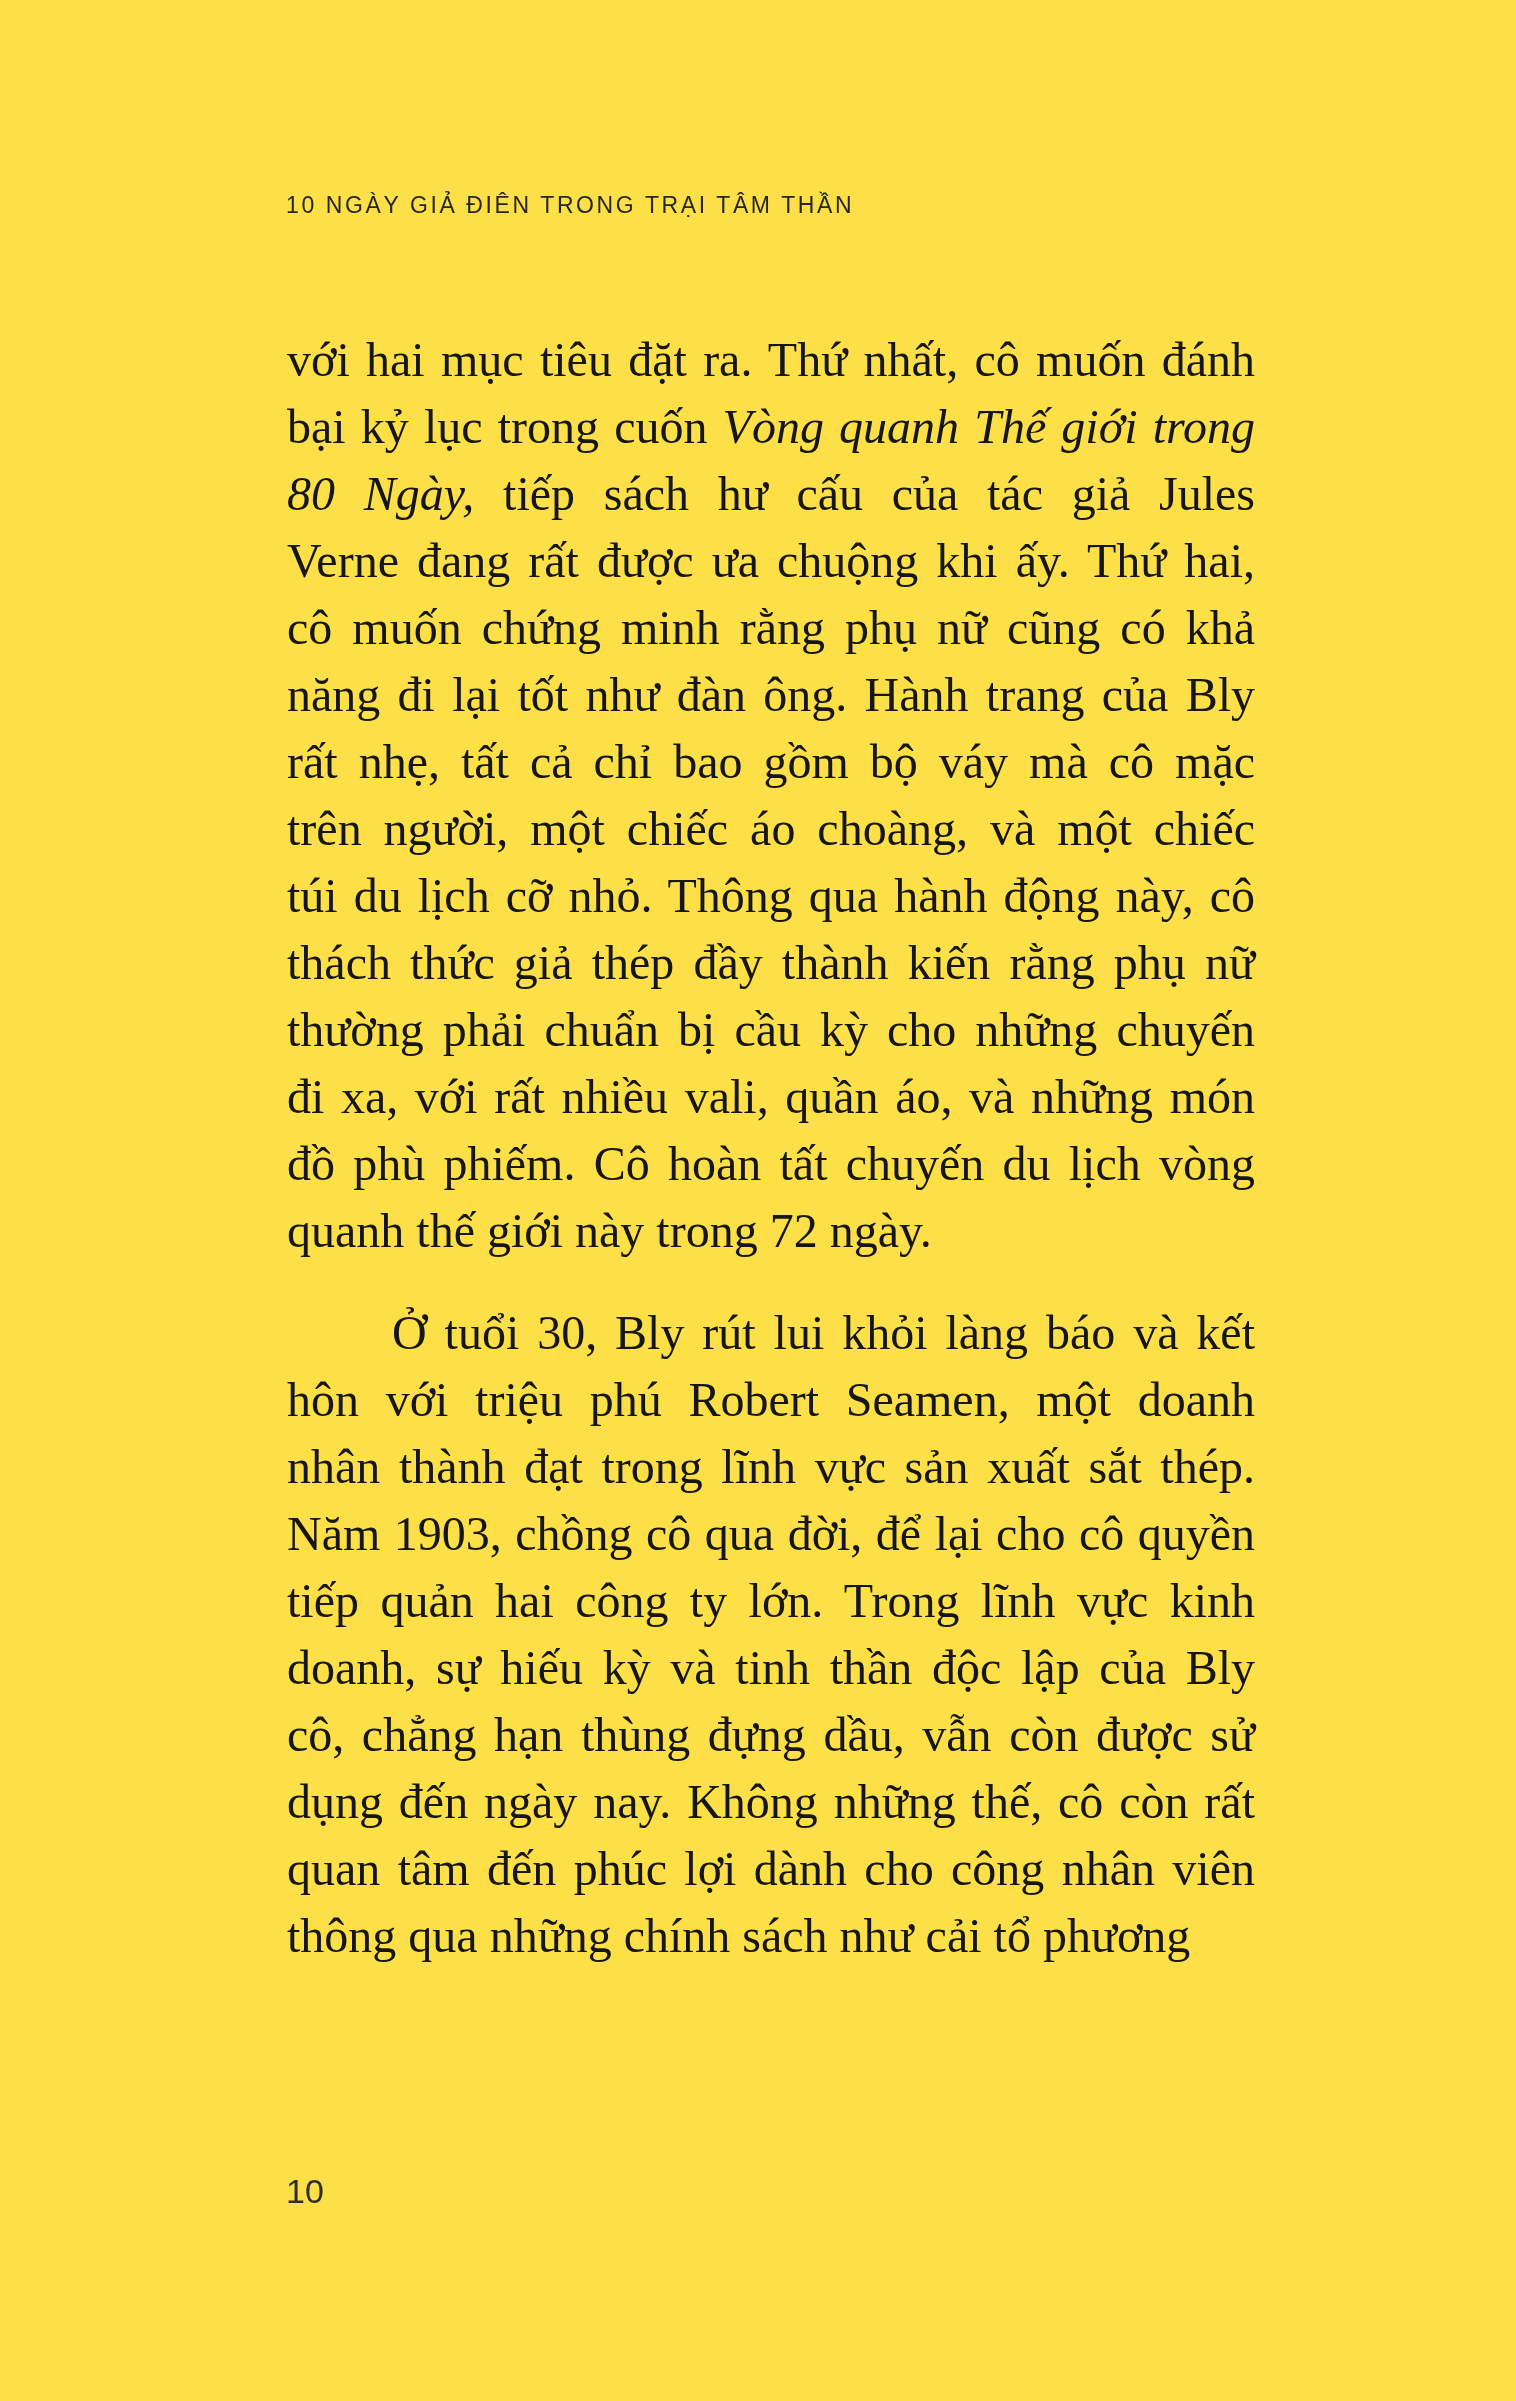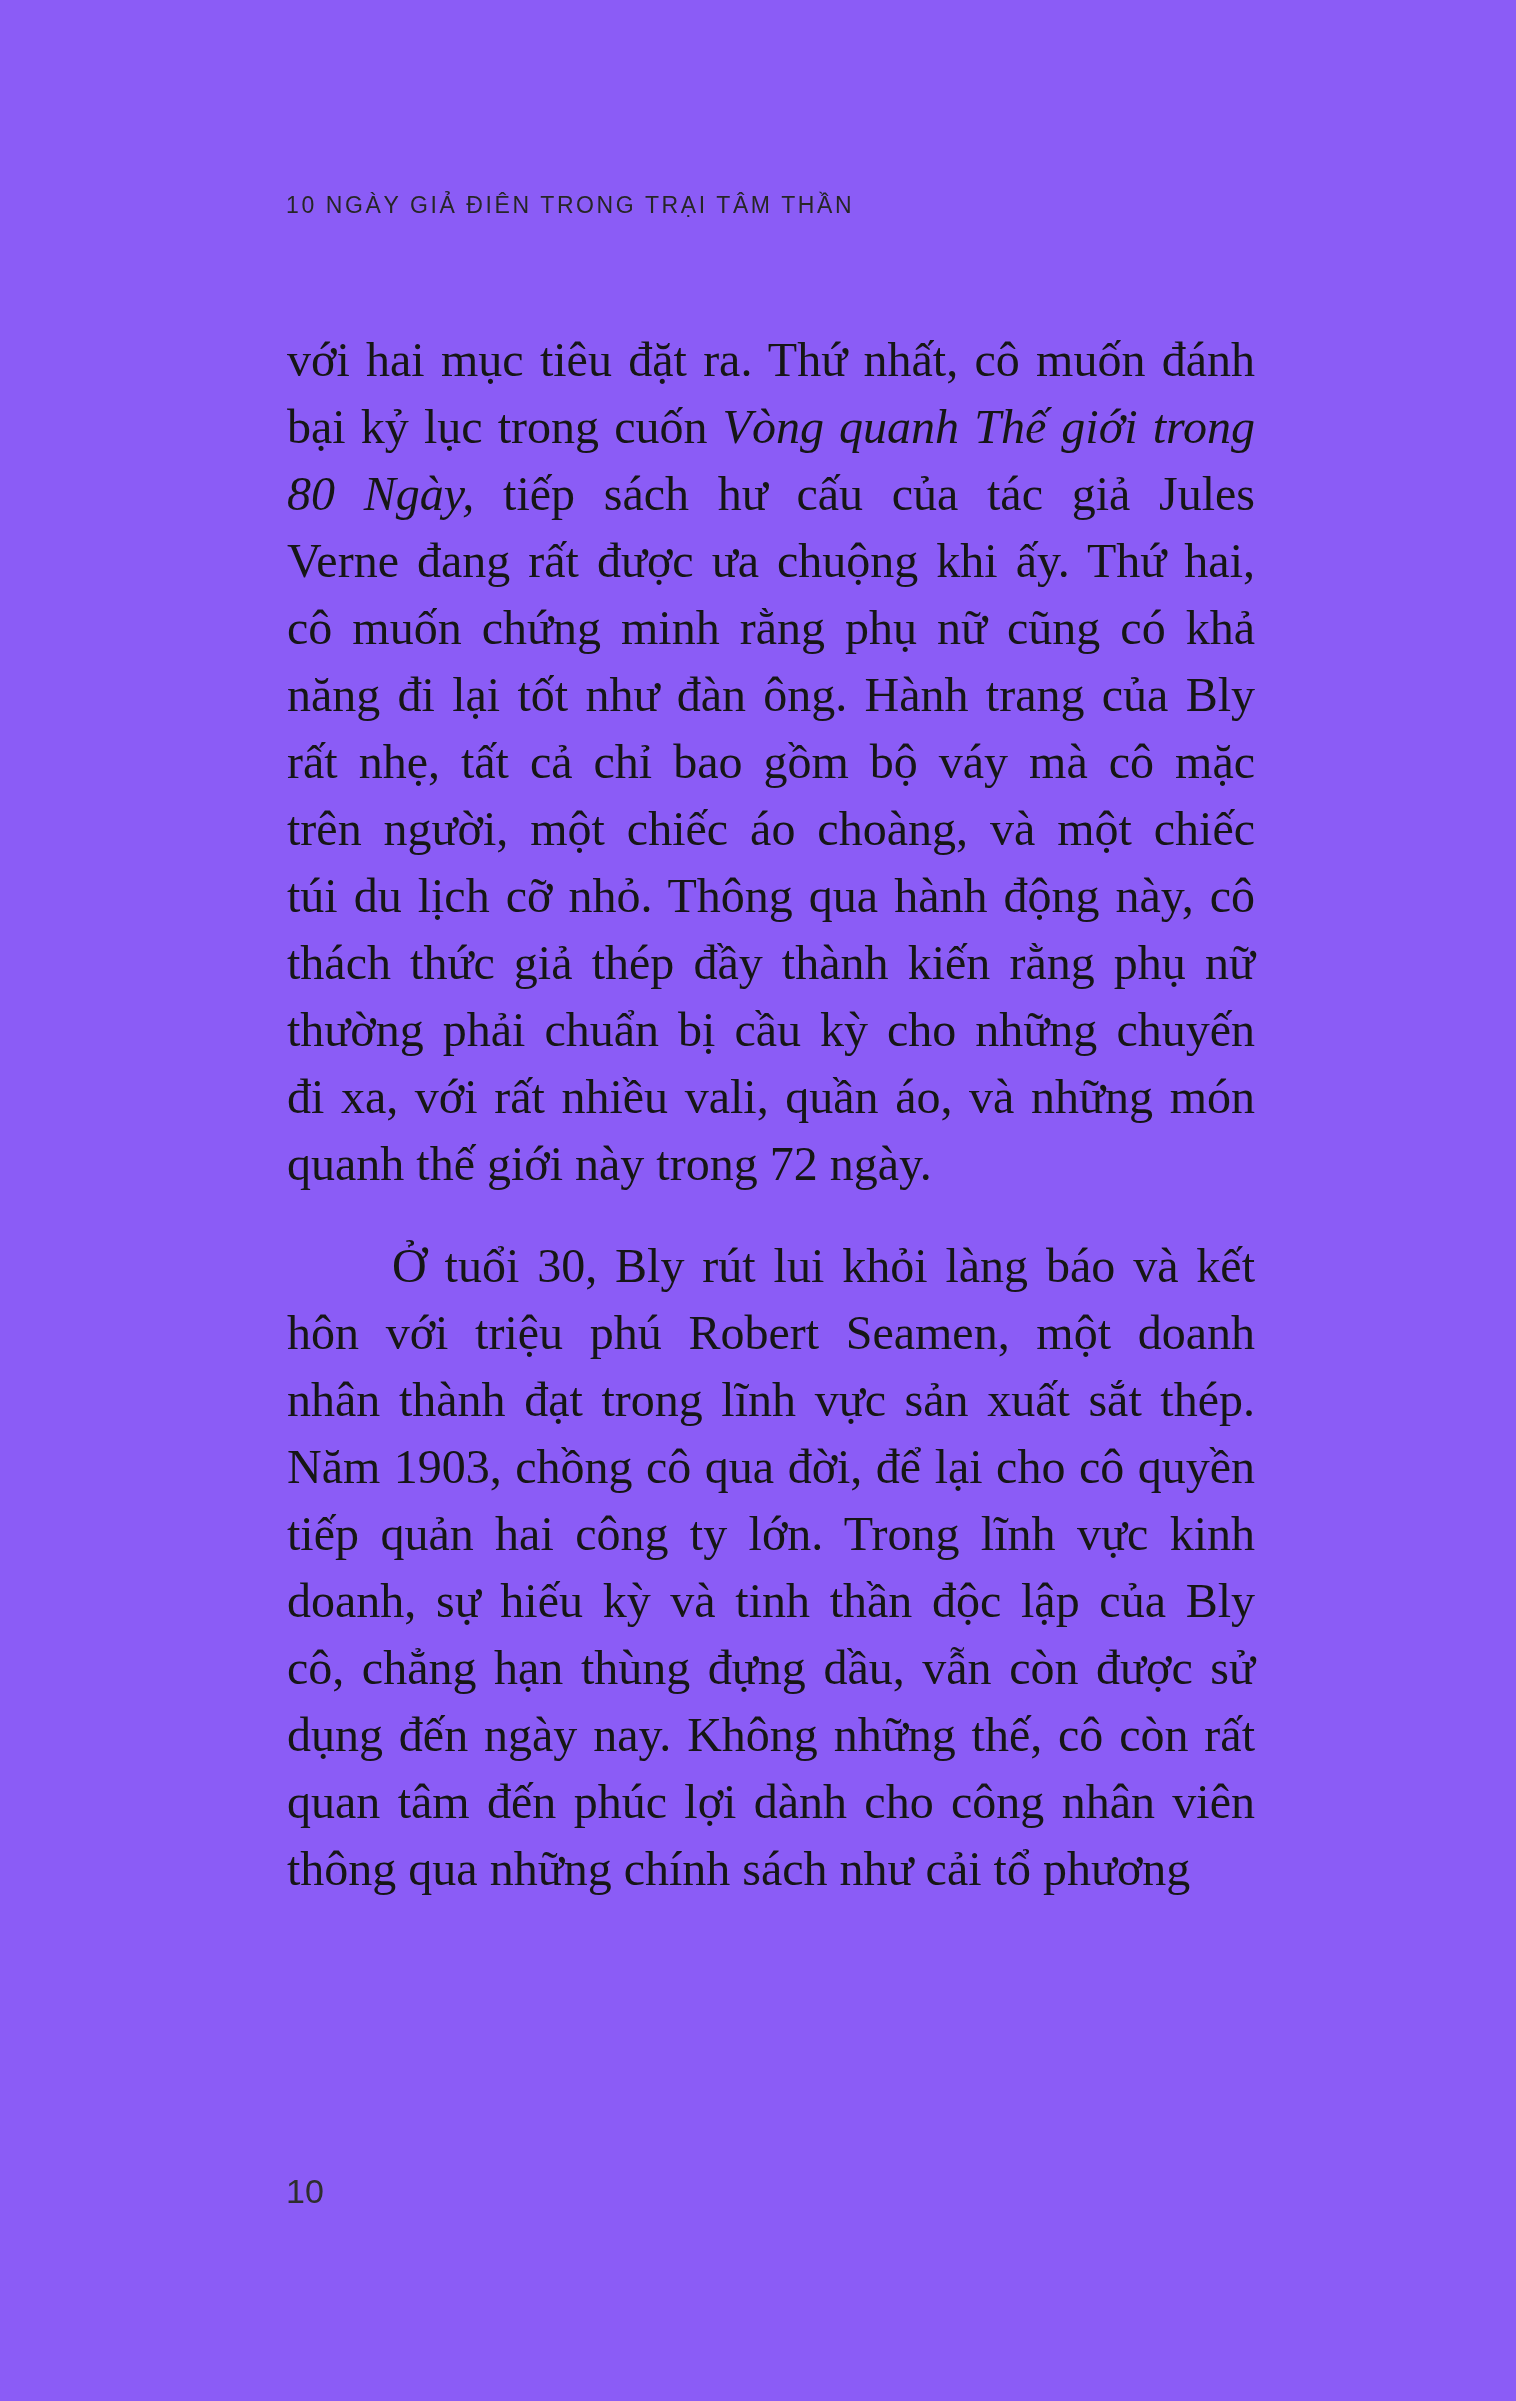--- a/index.html
+++ b/index.html
@@ -4,21 +4,21 @@
 <style>
   html, body {
     margin: 0;
     padding: 0;
     background: #ffffff;
   }
   .page {
     position: relative;
     width: 1517px;
     height: 2401px;
-    background: #8b5cf6;
+    background: #fde047;
     overflow: hidden;
     font-family: "Liberation Serif", serif;
   }
   .running-header {
     position: absolute;
     left: 286px;
     top: 192px;
     font-family: "Liberation Sans", sans-serif;
     font-size: 23px;
     letter-spacing: 2.6px;
@@ -75,20 +75,21 @@
         <div class="line"><span class="seg i">80 Ngày,</span><span class="seg"> tiếp sách hư cấu của tác giả Jules</span></div>
         <div class="line"><span class="seg">Verne đang rất được ưa chuộng khi ấy. Thứ hai,</span></div>
         <div class="line"><span class="seg">cô muốn chứng minh rằng phụ nữ cũng có khả</span></div>
         <div class="line"><span class="seg">năng đi lại tốt như đàn ông. Hành trang của Bly</span></div>
         <div class="line"><span class="seg">rất nhẹ, tất cả chỉ bao gồm bộ váy mà cô mặc</span></div>
         <div class="line"><span class="seg">trên người, một chiếc áo choàng, và một chiếc</span></div>
         <div class="line"><span class="seg">túi du lịch cỡ nhỏ. Thông qua hành động này, cô</span></div>
         <div class="line"><span class="seg">thách thức giả thép đầy thành kiến rằng phụ nữ</span></div>
         <div class="line"><span class="seg">thường phải chuẩn bị cầu kỳ cho những chuyến</span></div>
         <div class="line"><span class="seg">đi xa, với rất nhiều vali, quần áo, và những món</span></div>
+        <div class="line"><span class="seg">đồ phù phiếm. Cô hoàn tất chuyến du lịch vòng</span></div>
         <div class="line last"><span class="seg">quanh thế giới này trong 72 ngày.</span></div>
       </div>
       <div class="para">
         <div class="line indent"><span class="seg">Ở tuổi 30, Bly rút lui khỏi làng báo và kết</span></div>
         <div class="line"><span class="seg">hôn với triệu phú Robert Seamen, một doanh</span></div>
         <div class="line"><span class="seg">nhân thành đạt trong lĩnh vực sản xuất sắt thép.</span></div>
         <div class="line"><span class="seg">Năm 1903, chồng cô qua đời, để lại cho cô quyền</span></div>
         <div class="line"><span class="seg">tiếp quản hai công ty lớn. Trong lĩnh vực kinh</span></div>
         <div class="line"><span class="seg">doanh, sự hiếu kỳ và tinh thần độc lập của Bly</span></div>
         <div class="line"><span class="seg">cô, chẳng hạn thùng đựng dầu, vẫn còn được sử</span></div>

